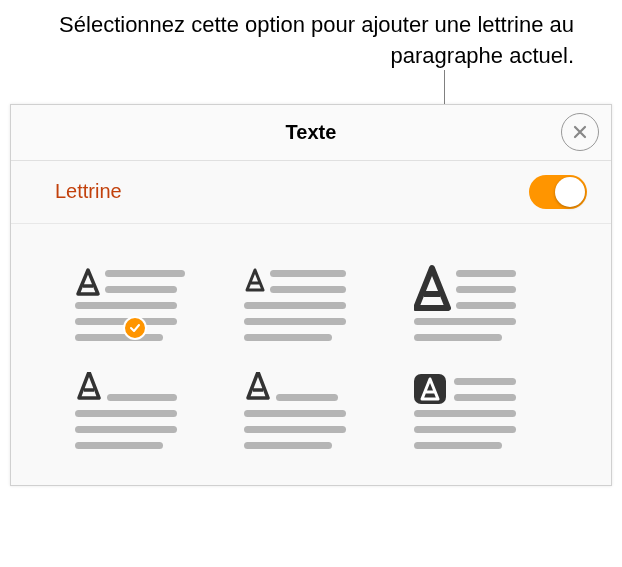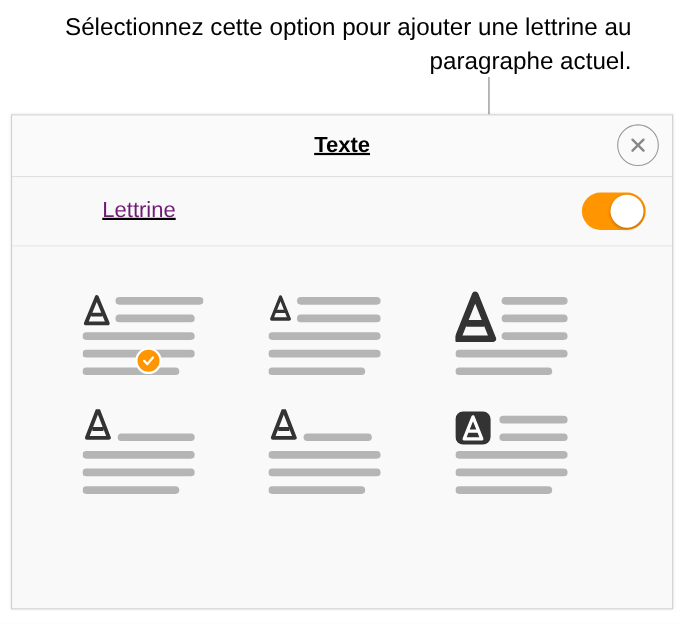--- a/index.html
+++ b/index.html
@@ -29,23 +29,22 @@
       height: 118px;
       background: #808080;
     }
     .panel {
       margin: 22px 10px 0 10px;
       border: 1px solid #d0d0d0;
       border-radius: 0;
       box-shadow: 0 0 3px rgba(0,0,0,0.1);
       background: #f9f9f9;
       position: relative;
-      height: 450px;
+      height: 382px;
       overflow: hidden;
-      text-decoration: underline;
     }
     .panel-header {
       display: flex;
       align-items: center;
       justify-content: center;
       height: 56px;
       border-bottom: 1px solid #e0e0e0;
       position: relative;
       background: #fafafa;
     }
@@ -79,22 +78,21 @@
     .setting-row {
       display: flex;
       align-items: center;
       justify-content: space-between;
       padding: 14px 24px 14px 44px;
       border-bottom: 1px solid #e8e8e8;
       margin-left: 0;
     }
     .setting-label {
       font-size: 20px;
-      color: #701a75;
-      margin-left: 38px;
+      color: #c2410c;
     }
     .toggle {
       width: 58px;
       height: 34px;
       background: #ff9500;
       border-radius: 17px;
       position: relative;
       cursor: pointer;
     }
     .toggle-knob {

